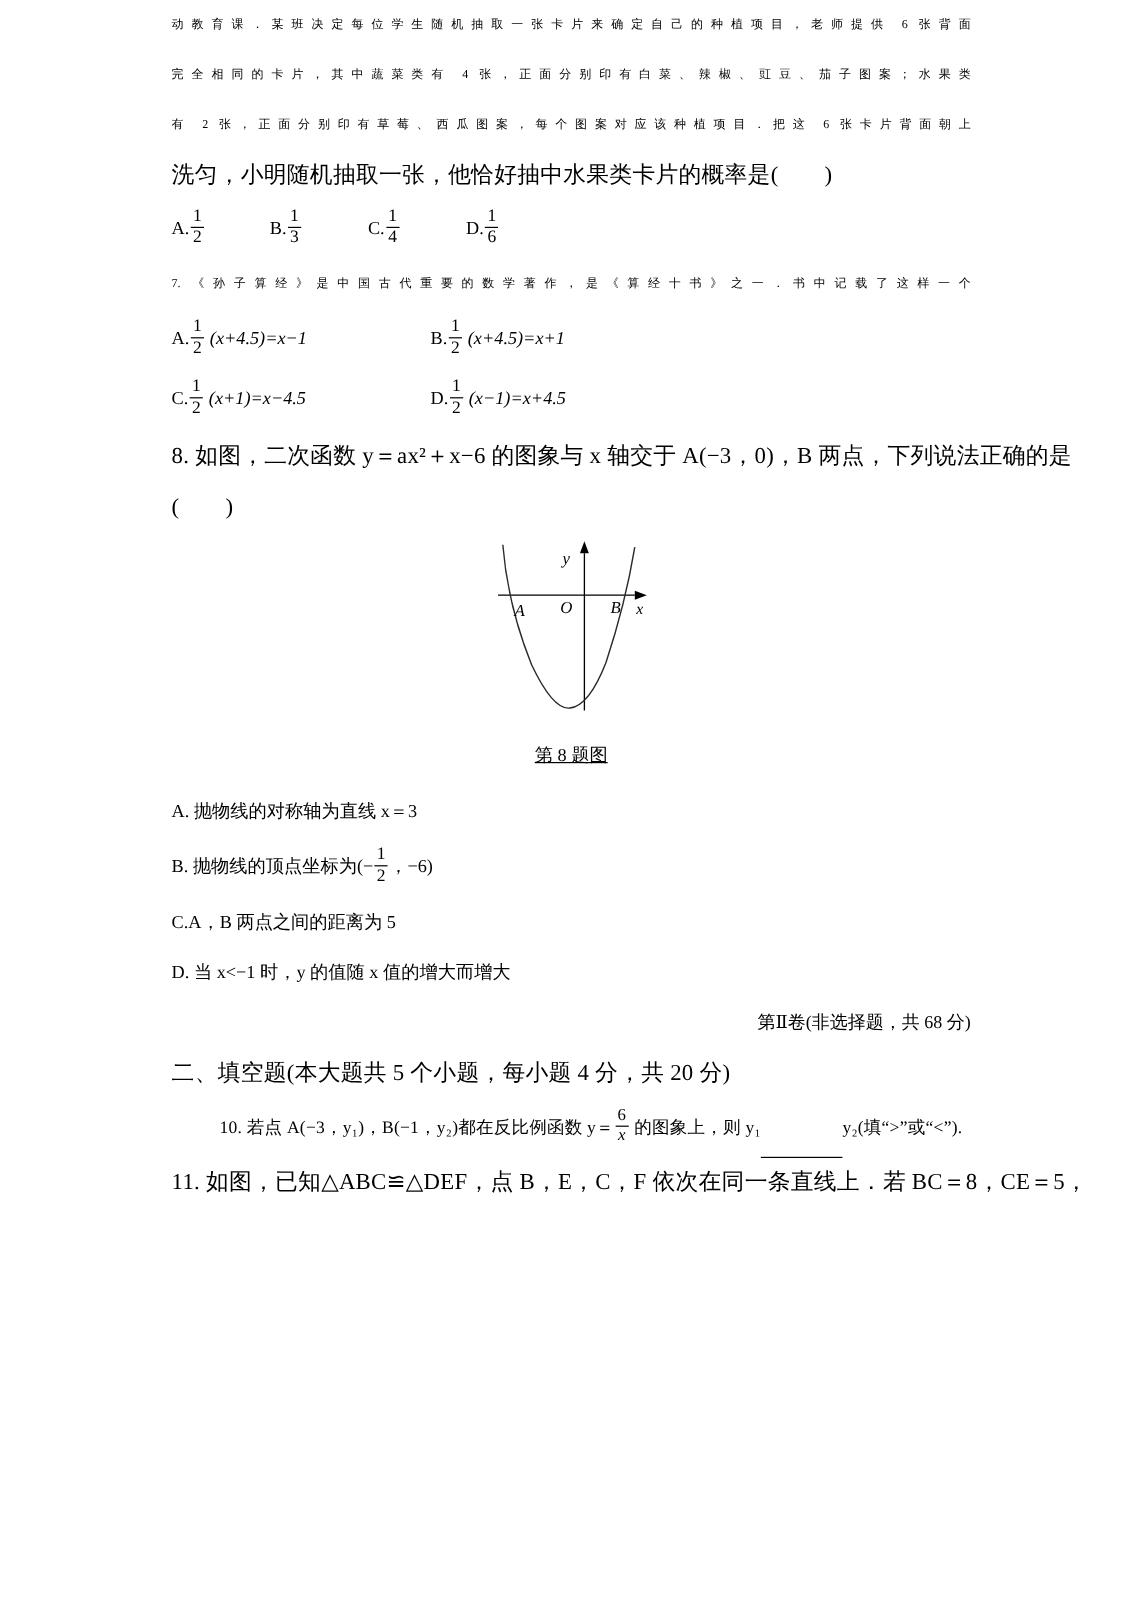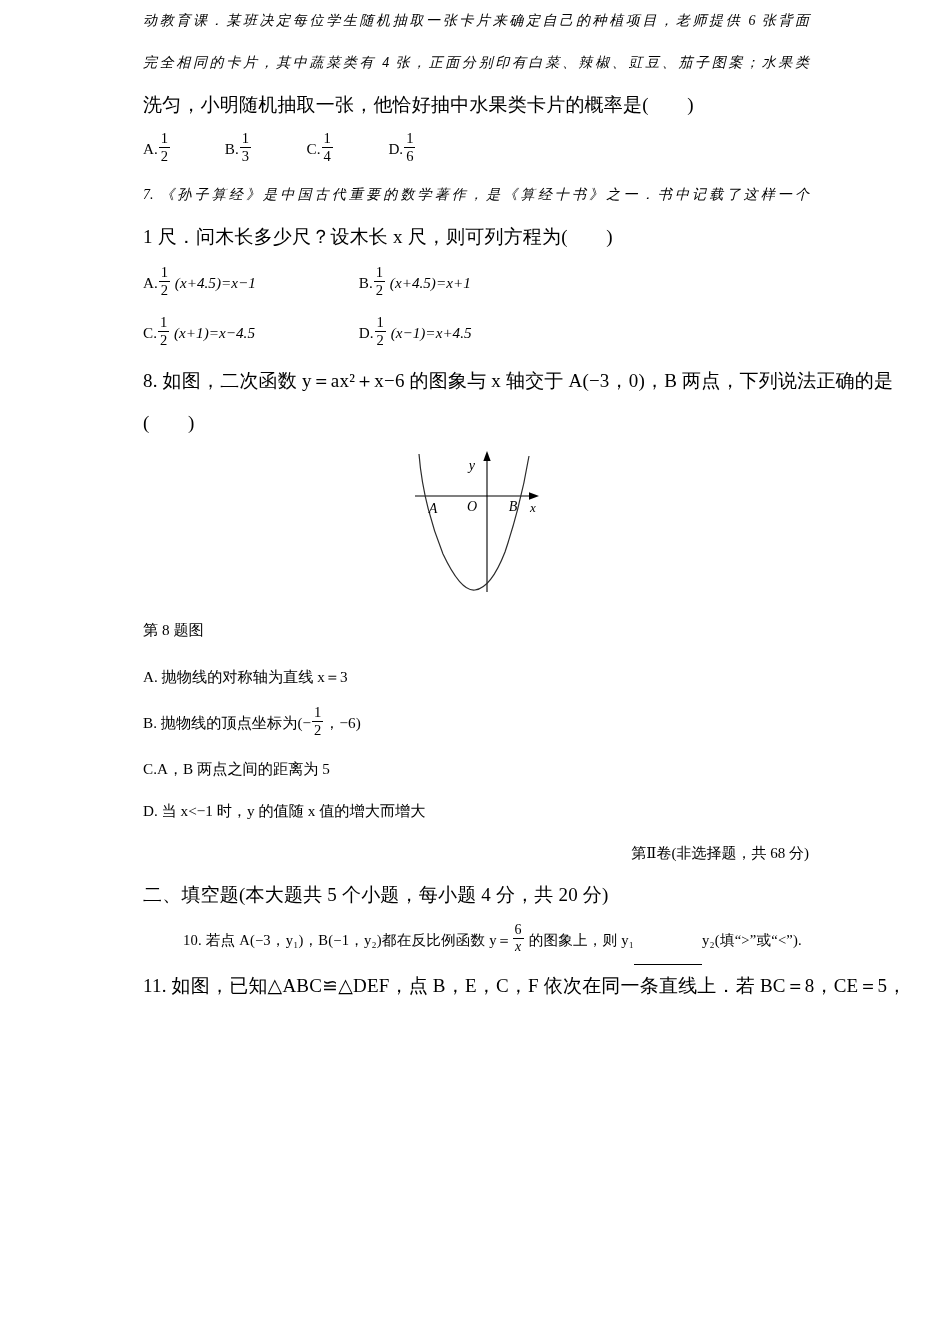--- a/index.html
+++ b/index.html
@@ -22,26 +22,25 @@
     width: 666px;
     height: 1344px;
   }
   .line {
     font-size: 19px;
     line-height: 42px;
     white-space: nowrap;
     letter-spacing: 0.2px;
   }
   .para-line {
-    font-size: 14px;
+    font-size: 10px;
     line-height: 42px;
     text-align: justify;
     text-align-last: justify;
     white-space: nowrap;
-    font-style: italic;
   }
   .mi { font-style: italic; font-family: "Liberation Serif", serif; }
 
   
   .frac {
     display: inline-block;
     vertical-align: -0.52em;
     text-align: center;
     line-height: 1.02;
     font-size: 0.96em;
@@ -78,55 +77,56 @@
     border-bottom: 1px solid #000;
     vertical-align: baseline;
   }
 
   .fig-wrap {
     position: relative;
     width: 100%;
     height: 170px;
   }
   .fig-caption {
-    text-align: left;
+    text-align: center;
     font-size: 15.2px;
     line-height: 32px;
+    text-decoration: underline;
   }
   .small-gap { height: 10px; }
 </style>
 </head>
 <body>
 
 <div class="page">
 
   <div>
     <div class="para-line">动教育课．某班决定每位学生随机抽取一张卡片来确定自己的种植项目，老师提供 6 张背面</div>
     <div class="para-line">完全相同的卡片，其中蔬菜类有 4 张，正面分别印有白菜、辣椒、豇豆、茄子图案；水果类</div>
+    <div class="para-line">有 2 张，正面分别印有草莓、西瓜图案，每个图案对应该种植项目．把这 6 张卡片背面朝上</div>
     <div class="line">洗匀，小明随机抽取一张，他恰好抽中水果类卡片的概率是(　　)</div>
   </div>
 
   <div class="opt-row" style="line-height:46px;">
     <span class="opt" style="width:78px;">
       <span>A.</span><span class="frac"><span class="num">1</span><span class="den">2</span></span>
     </span>
     <span class="opt" style="width:78px;">
       <span>B.</span><span class="frac"><span class="num">1</span><span class="den">3</span></span>
     </span>
     <span class="opt" style="width:78px;">
       <span>C.</span><span class="frac"><span class="num">1</span><span class="den">4</span></span>
     </span>
     <span class="opt" style="width:78px;">
       <span>D.</span><span class="frac"><span class="num">1</span><span class="den">6</span></span>
     </span>
   </div>
 
   <div style="margin-top:2px;">
     <div class="para-line"><span>7.</span> <span>《孙子算经》是中国古代重要的数学著作，是《算经十书》之一．书中记载了这样一个</span></div>
-    <div class="line">1 尺．问木长多少尺？设木长 x 尺，则可列方程为(　　)</div>
   </div>
 
   <div class="opt-row" style="line-height:50px;">
     <span class="opt" style="width:212px;">
       <span>A.</span><span class="frac"><span class="num">1</span><span class="den">2</span></span> <span class="mi">(<i>x</i>+4.5)=<i>x</i>−1</span>
     </span>
     <span class="opt">
       <span>B.</span><span class="frac"><span class="num">1</span><span class="den">2</span></span> <span class="mi">(<i>x</i>+4.5)=<i>x</i>+1</span>
     </span>
   </div>

